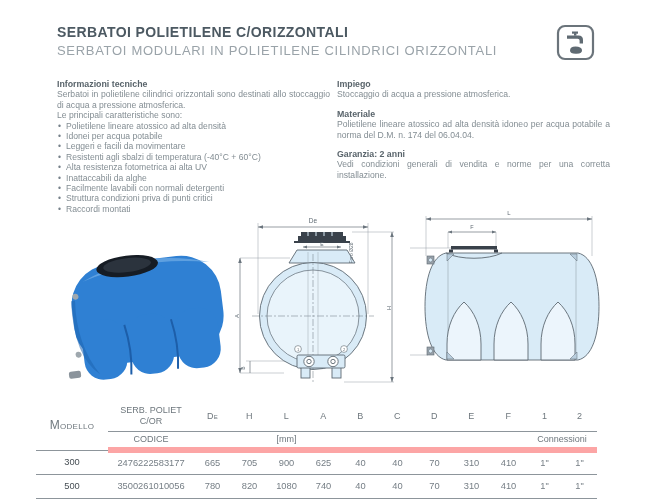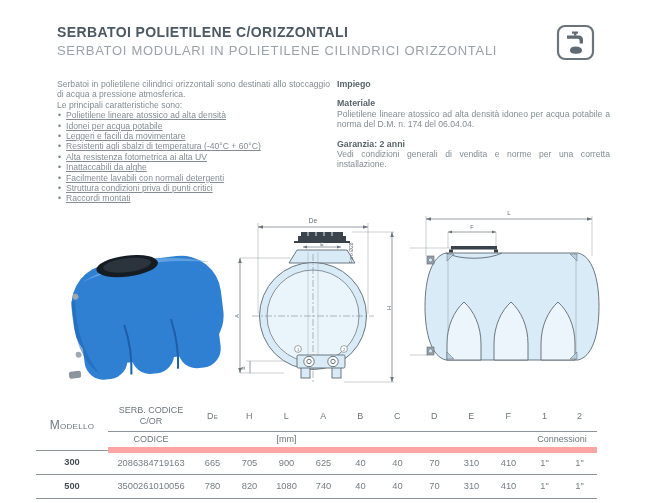--- a/index.html
+++ b/index.html
@@ -11,78 +11,80 @@
   .page-subtitle { position:absolute; left:57px; top:43px; font-size:13px; color:#9aa3a9;
     letter-spacing:0.7px; }
   .product-icon { position:absolute; left:556px; top:24px; width:40px; height:38px; }
 
   .col { position:absolute; top:79px; width:273px; font-size:8.6px; line-height:10.4px; }
   .col-left { left:57px; }
   .col-right { left:337px; }
   .col h3 { font-size:8.8px; font-weight:bold; color:#59646b; line-height:10.4px; }
   .col p { color:#838d93; }
   .just { text-align: justify; }
-  .col ul { list-style:none;text-decoration:underline; }
+  .col ul { list-style:none; }
   .col li { position:relative; padding-left:9px; color:#838d93; }
   .col li::before { content:"\2022"; position:absolute; left:1px; top:0; color:#76818a; }
   .block { margin-bottom:9px; }
 
   .figures { position:absolute; left:0; top:196px; width:645px; height:206px; }
   .figures svg { display:block; }
   .figures text { font-family:"Liberation Sans", sans-serif; fill:#5f6a73; }
 
   table.spec { position:absolute; left:36px; top:401px; width:561px; border-collapse:collapse;
     table-layout:fixed; font-size:9px; color:#6e777d; }
   table.spec td { text-align:center; vertical-align:middle; padding:0; }
   .sc { font-variant: small-caps; letter-spacing:0.3px; }
   tr.h1 td { height:30px; }
   tr.h1 td.bb { border-bottom:1px solid #8d959b; }
   tr.h2 td { height:19px; border-bottom:6px solid #fca5a5; }
   td.modello { border-bottom:1px solid #8d959b; font-size:12px; }
   .prod span { display:block; line-height:11px; }
   tr.data td { height:24px; border-bottom:1px solid #8d959b; color:#757e85; font-size:9.3px; }
-  tr.data td.model { font-weight:bold; color:#474f55;margin-top:28px; }
+  tr.data td.model { font-weight:normal; color:#474f55;margin-top:28px; }
 </style>
 </head>
 <body>
 
 <div class="page-title">SERBATOI POLIETILENE C/ORIZZONTALI</div>
 <div class="page-subtitle">SERBATOI MODULARI IN POLIETILENE CILINDRICI ORIZZONTALI</div>
 
 <div class="product-icon">
   <svg width="40" height="38" viewBox="0 0 40 38">
     <rect x="2" y="2" width="35" height="33" rx="7" fill="#fff" stroke="#6b747b" stroke-width="2.2"></rect>
     <g fill="#5f6a72">
       <rect x="16" y="7.5" width="6" height="2.2"></rect>
       <rect x="18" y="9.2" width="2.4" height="2.4"></rect>
       <path d="M11 11.5 h11.5 q4.5 0 4.5 4.5 v3.5 h-3.4 v-3 q0-1.8-2-1.8 H11 Z"></path>
       <path d="M14 26.5 q0-4 5.5-4 q6 0 6.5 3.5 q0.5 3.5-5.5 3.8 q-6.3 0.3-6.5-3.3 Z"></path>
     </g>
   </svg>
 </div>
 
 <div class="col col-left">
+  <h3>Informazioni tecniche</h3>
   <p class="just">Serbatoi in polietilene cilindrici orizzontali sono destinati allo stoccaggio di acqua a pressione atmosferica.</p>
   <p>Le principali caratteristiche sono:</p>
   <ul>
     <li>Polietilene lineare atossico ad alta densità</li>
     <li>Idonei per acqua potabile</li>
     <li>Leggeri e facili da movimentare</li>
     <li>Resistenti agli sbalzi di temperatura (-40°C + 60°C)</li>
     <li>Alta resistenza fotometrica ai alta UV</li>
     <li>Inattaccabili da alghe</li>
     <li>Facilmente lavabili con normali detergenti</li>
     <li>Struttura condizioni priva di punti critici</li>
     <li>Raccordi montati</li>
   </ul>
 </div>
 
 <div class="col col-right">
   <div class="block">
     <h3>Impiego</h3>
+    <p>Stoccaggio di acqua a pressione atmosferica.</p>
   </div>
   <div class="block">
     <h3>Materiale</h3>
     <p class="just">Polietilene lineare atossico ad alta densità idoneo per acqua potabile a norma del D.M. n. 174 del 06.04.04.</p>
   </div>
   <div class="block">
     <h3>Garanzia: 2 anni</h3>
     <p class="just">Vedi condizioni generali di vendita e norme per una corretta installazione.</p>
   </div>
 </div>
@@ -252,21 +254,21 @@
     <col style="width:37px">
       <col style="width:37px">
       <col style="width:37px">
     <col style="width:35px">
       <col style="width:35px">
   </colgroup>
   <tbody>
       <tr class="h1">
     <td rowspan="2" class="modello sc">Modello</td>
     <td class="bb prod">
-      <span>SERB. CODICE</span>
+      <span>SERB. POLIET</span>
       <span>C/OR</span>
     </td>
     <td class="bb sc">De</td>
     <td class="bb sc">H</td>
     <td class="bb sc">L</td>
     <td class="bb sc">A</td>
     <td class="bb sc">B</td>
     <td class="bb sc">C</td>
     <td class="bb sc">D</td>
     <td class="bb sc">E</td>
@@ -275,21 +277,21 @@
     <td class="bb">2</td>
   </tr>
   <tr class="h2">
     <td>CODICE</td>
     <td colspan="5">[mm]</td>
     <td colspan="4"></td>
     <td colspan="2">Connessioni</td>
   </tr>
   <tr class="data">
     <td class="model">300</td>
-    <td class="code">2086384719163</td>
+    <td class="code">2476222583177</td>
     <td>665</td>
     <td>705</td>
     <td>900</td>
     <td>625</td>
     <td>40</td>
     <td>40</td>
     <td>70</td>
     <td>310</td>
     <td>410</td>
     <td>1"</td>

